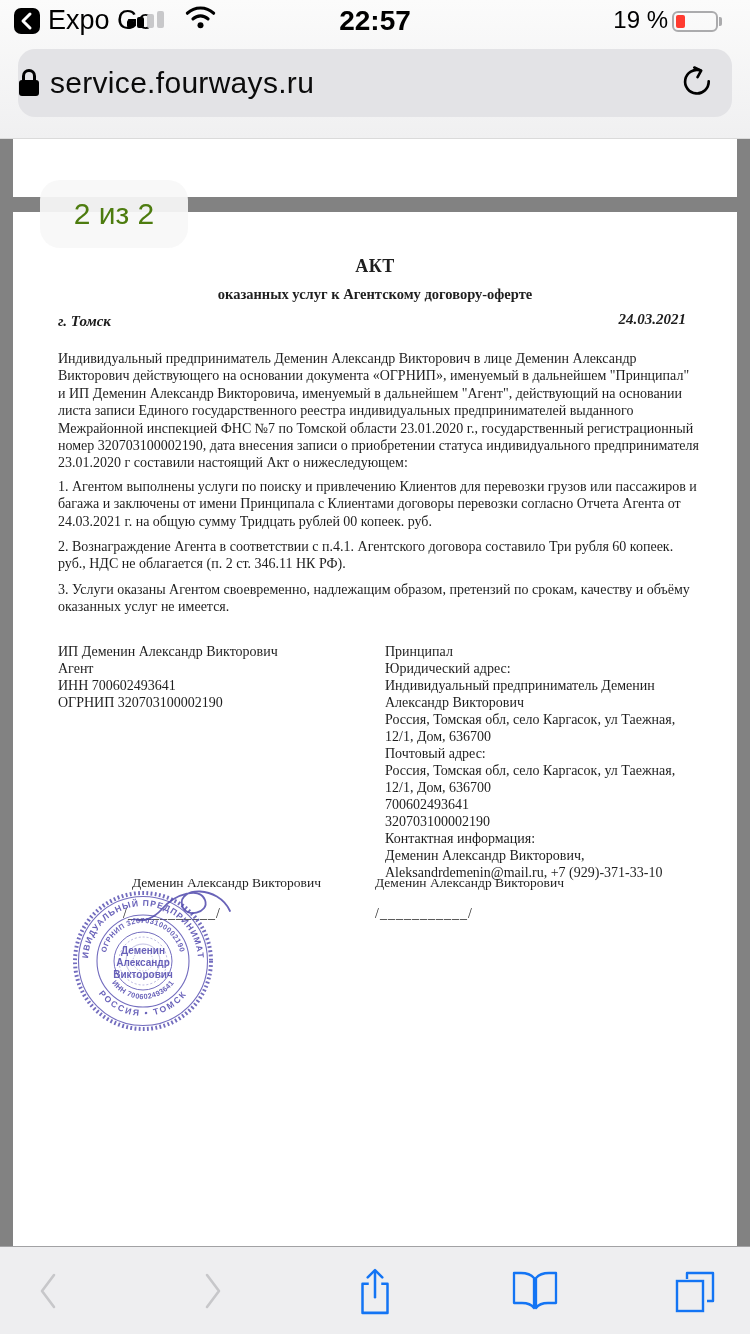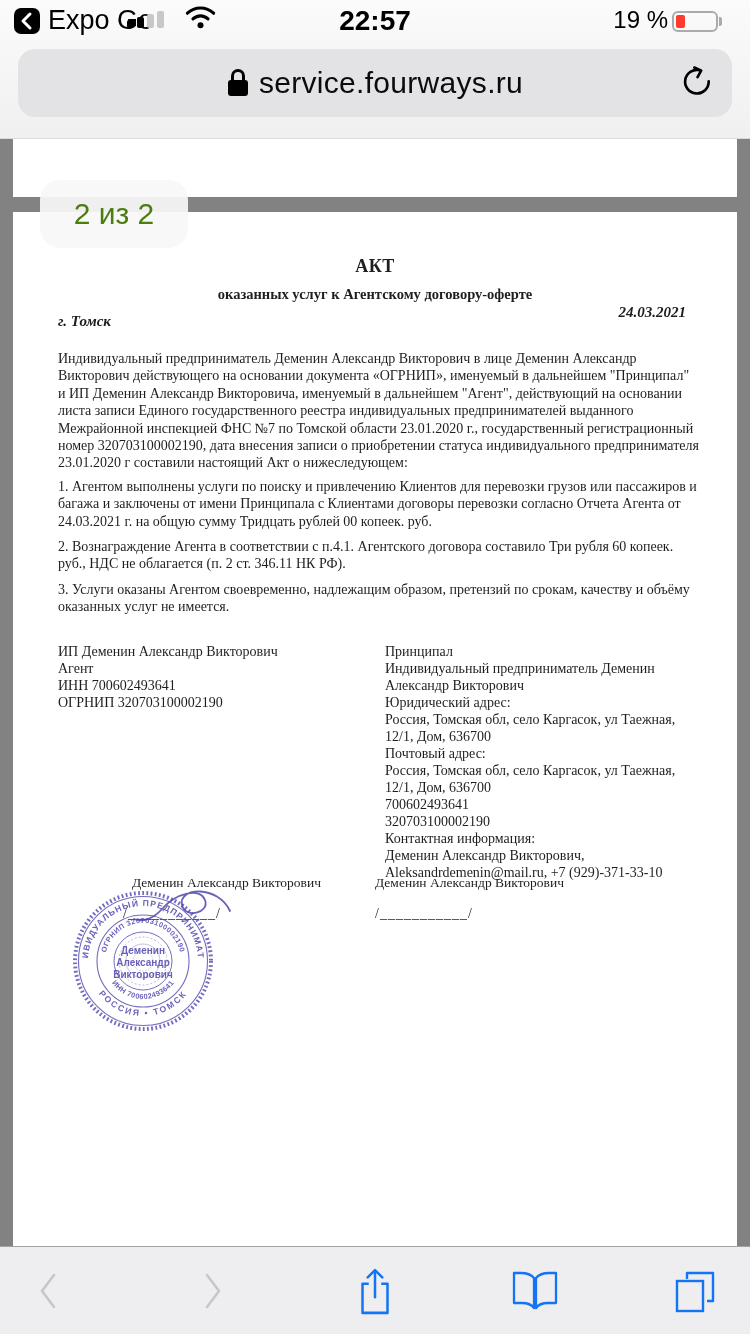--- a/index.html
+++ b/index.html
@@ -23,21 +23,21 @@
   .wifi { position:absolute; left:184px; top:5px; }
   .clock { position:absolute; left:0; top:5px; width:750px; text-align:center;
     font-size:28px; font-weight:600; color:#000; }
   .batt-pct { position:absolute; right:82px; top:6px; font-size:24px; color:#000; }
   .battery { position:absolute; right:28px; top:11px; display:flex; align-items:center; }
   .batt-body { width:46px; height:21px; border:2px solid #ABABAD; border-radius:6px; padding:2px; }
   .batt-fill { width:9px; height:100%; background:#FF3B30; border-radius:2px; }
   .batt-nub { width:3px; height:9px; background:#ABABAD; border-radius:0 2px 2px 0; margin-left:1px; }
 
   .urlfield { position:absolute; left:18px; top:49px; width:714px; height:68px;
-    background:#E3E3E6; border-radius:17px; display:flex; align-items:center; justify-content:center; }
+    background:#E3E3E6; border-radius:17px; display:flex; align-items:center; justify-content:flex-start; }
   .lock { display:inline-block; position:relative; width:22px; height:28px; margin-right:10px; }
   .lock .shackle { position:absolute; left:4px; top:0; width:14px; height:14px;
     border:3px solid #000; border-bottom:none; border-radius:8px 8px 0 0; }
   .lock .bodyp { position:absolute; left:1px; top:11px; width:20px; height:16px; background:#000; border-radius:3px; }
   .url-text { font-size:30px; color:#0B0B0B; letter-spacing:.3px; }
   .reload { position:absolute; right:18px; top:17px; width:34px; height:34px; }
 
   
   .viewer { position:absolute; left:0; top:139px; width:750px; height:1107px; background:#828282; }
   .page1 { position:absolute; left:13px; top:0; width:724px; height:58px; background:#fff; }
@@ -47,21 +47,21 @@
     display:flex; align-items:center; justify-content:center;
     font-size:30px; color:#4d7c0f; }
 
   
   .doc { position:absolute; inset:0; font-family:"Liberation Serif","DejaVu Serif",serif; color:#1E1E1E; }
   .doc-title { position:absolute; top:44px; left:0; width:100%; text-align:center;
     font-size:18px; font-weight:bold; letter-spacing:.5px; }
   .doc-subtitle { position:absolute; top:74px; left:0; width:100%; text-align:center;
     font-size:14.5px; font-weight:bold; }
   .doc-city { position:absolute; top:101px; left:45px; font-size:15px; font-weight:bold; font-style:italic; }
-  .doc-date { position:absolute; top:92px; right:51px; font-size:15px; font-weight:bold; font-style:italic; }
+  .doc-date { position:absolute; top:99px; right:51px; font-size:15px; font-weight:bold; font-style:italic; }
   .doc-par { position:absolute; left:45px; width:642px; font-size:14px; line-height:17.4px; }
   .p-intro { top:138px; }
   .p-c1 { top:266px; }
   .p-c2 { top:326px; }
   .p-c3 { top:369px; }
   .col { position:absolute; top:431px; font-size:14px; line-height:17px; }
   .col-agent { left:45px; width:300px; }
   .col-principal { left:372px; width:312px; }
   .sig-name { position:absolute; top:663px; font-size:13.5px; }
   .sig-name.l { left:119px; } .sig-name.r { left:362px; }
@@ -145,22 +145,22 @@
 
         <div class="col col-agent">
           <div>ИП Деменин Александр Викторович</div>
           <div>Агент</div>
           <div>ИНН 700602493641</div>
           <div>ОГРНИП 320703100002190</div>
         </div>
 
         <div class="col col-principal">
           <div>Принципал</div>
+          <div>Юридический адрес:</div>
           <div>Индивидуальный предприниматель Деменин Александр Викторович</div>
-          <div>Юридический адрес:</div>
           <div>Россия, Томская обл, село Каргасок, ул Таежная, 12/1, Дом, 636700</div>
           <div>Почтовый адрес:</div>
           <div>Россия, Томская обл, село Каргасок, ул Таежная, 12/1, Дом, 636700</div>
           <div>700602493641</div>
           <div>320703100002190</div>
           <div>Контактная информация:</div>
           <div>Деменин Александр Викторович,</div>
           <div>Aleksandrdemenin@mail.ru, +7 (929)-371-33-10</div>
         </div>
 

